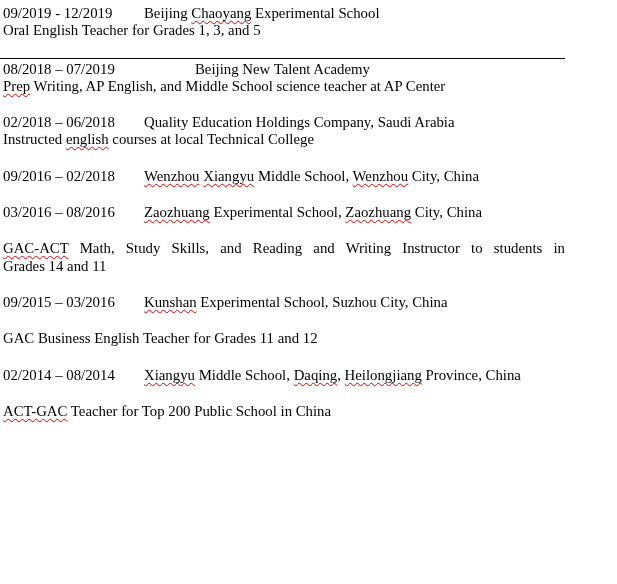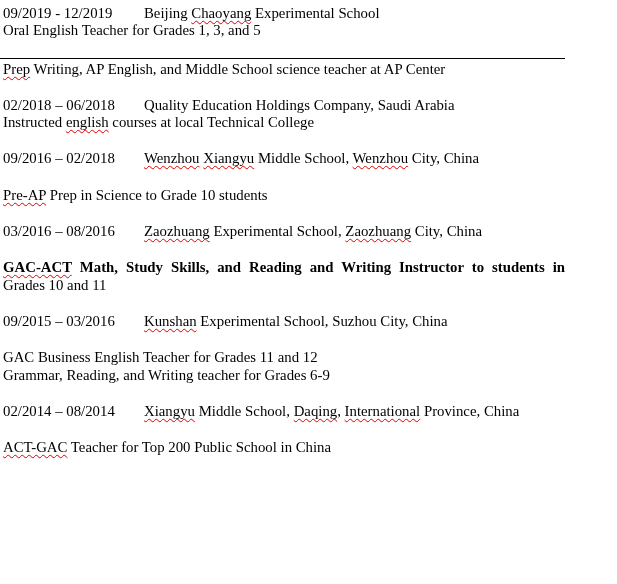--- a/index.html
+++ b/index.html
@@ -44,74 +44,72 @@
     text-decoration-style: wavy;
     text-decoration-color: #dd0000;
     text-decoration-thickness: 1px;
     text-underline-offset: 2px;
     text-decoration-skip-ink: none;
   }
   
   .para.justified .line:not(:last-child) {
     text-align: justify;
     text-align-last: justify;
-    font-weight: bold;
   }
 </style>
 </head>
 <body>
 
 <div class="page">
   <div id="entries">
       <div class="entry">
         <div class="para heading">
           <div class="line"><span class="date">09/2019 - 12/2019</span><span class="school"><span class="plain-text">Beijing </span><span class="misspell">Chaoyang</span><span class="plain-text"> Experimental School</span></span></div>
           <div class="line"><span class="plain-text">Oral English Teacher for Grades 1, 3, and 5</span></div>
         </div>
       </div>
       <div class="entry">
         <div class="hrule"></div>
         <div class="para heading">
+          <div class="line"><span class="date wide">08/2018 – 07/2019</span><span class="school"><span class="plain-text">Beijing New Talent Academy</span></span></div>
           <div class="line"><span class="misspell">Prep</span><span class="plain-text"> Writing, AP English, and Middle School science teacher at AP Center</span></div>
         </div>
       </div>
       <div class="entry">
         <div class="para heading">
           <div class="line"><span class="date">02/2018 – 06/2018</span><span class="school"><span class="plain-text">Quality Education Holdings Company, Saudi Arabia</span></span></div>
           <div class="line"><span class="plain-text">Instructed </span><span class="misspell">english</span><span class="plain-text"> courses at local Technical College</span></div>
         </div>
       </div>
       <div class="entry">
         <div class="para heading">
           <div class="line"><span class="date">09/2016 – 02/2018</span><span class="school"><span class="misspell">Wenzhou</span><span class="plain-text"> </span><span class="misspell">Xiangyu</span><span class="plain-text"> Middle School, </span><span class="misspell">Wenzhou</span><span class="plain-text"> City, China</span></span></div>
         </div>
         <div class="para detail">
-          <div class="line"><span class="misspell">Pre-AP</span><span class="plain-text"> Prep in Science to Grade 10 students</span></div>
         </div>
       </div>
       <div class="entry">
         <div class="para heading">
           <div class="line"><span class="date">03/2016 – 08/2016</span><span class="school"><span class="misspell">Zaozhuang</span><span class="plain-text"> Experimental School, </span><span class="misspell">Zaozhuang</span><span class="plain-text"> City, China</span></span></div>
         </div>
         <div class="para detail justified">
           <div class="line"><span class="misspell">GAC-ACT</span><span class="plain-text"> Math, Study Skills, and Reading and Writing Instructor to students in</span></div>
-          <div class="line"><span class="plain-text">Grades 10 and 11</span></div>
+          <div class="line"><span class="plain-text">Grades 14 and 11</span></div>
         </div>
       </div>
       <div class="entry">
         <div class="para heading">
           <div class="line"><span class="date">09/2015 – 03/2016</span><span class="school"><span class="misspell">Kunshan</span><span class="plain-text"> Experimental School, Suzhou City, China</span></span></div>
         </div>
         <div class="para detail">
           <div class="line"><span class="plain-text">GAC Business English Teacher for Grades 11 and 12</span></div>
-          <div class="line"><span class="plain-text">Grammar, Reading, and Writing teacher for Grades 6-9</span></div>
         </div>
       </div>
       <div class="entry">
         <div class="para heading">
-          <div class="line"><span class="date">02/2014 – 08/2014</span><span class="school"><span class="misspell">Xiangyu</span><span class="plain-text"> Middle School, </span><span class="misspell">Daqing</span><span class="plain-text">, </span><span class="misspell">International</span><span class="plain-text"> Province, China</span></span></div>
+          <div class="line"><span class="date">02/2014 – 08/2014</span><span class="school"><span class="misspell">Xiangyu</span><span class="plain-text"> Middle School, </span><span class="misspell">Daqing</span><span class="plain-text">, </span><span class="misspell">Heilongjiang</span><span class="plain-text"> Province, China</span></span></div>
         </div>
         <div class="para detail">
           <div class="line"><span class="misspell">ACT-GAC</span><span class="plain-text"> Teacher for Top 200 Public School in China</span></div>
         </div>
       </div>
     </div>
 </div>
 
 </body></html>

